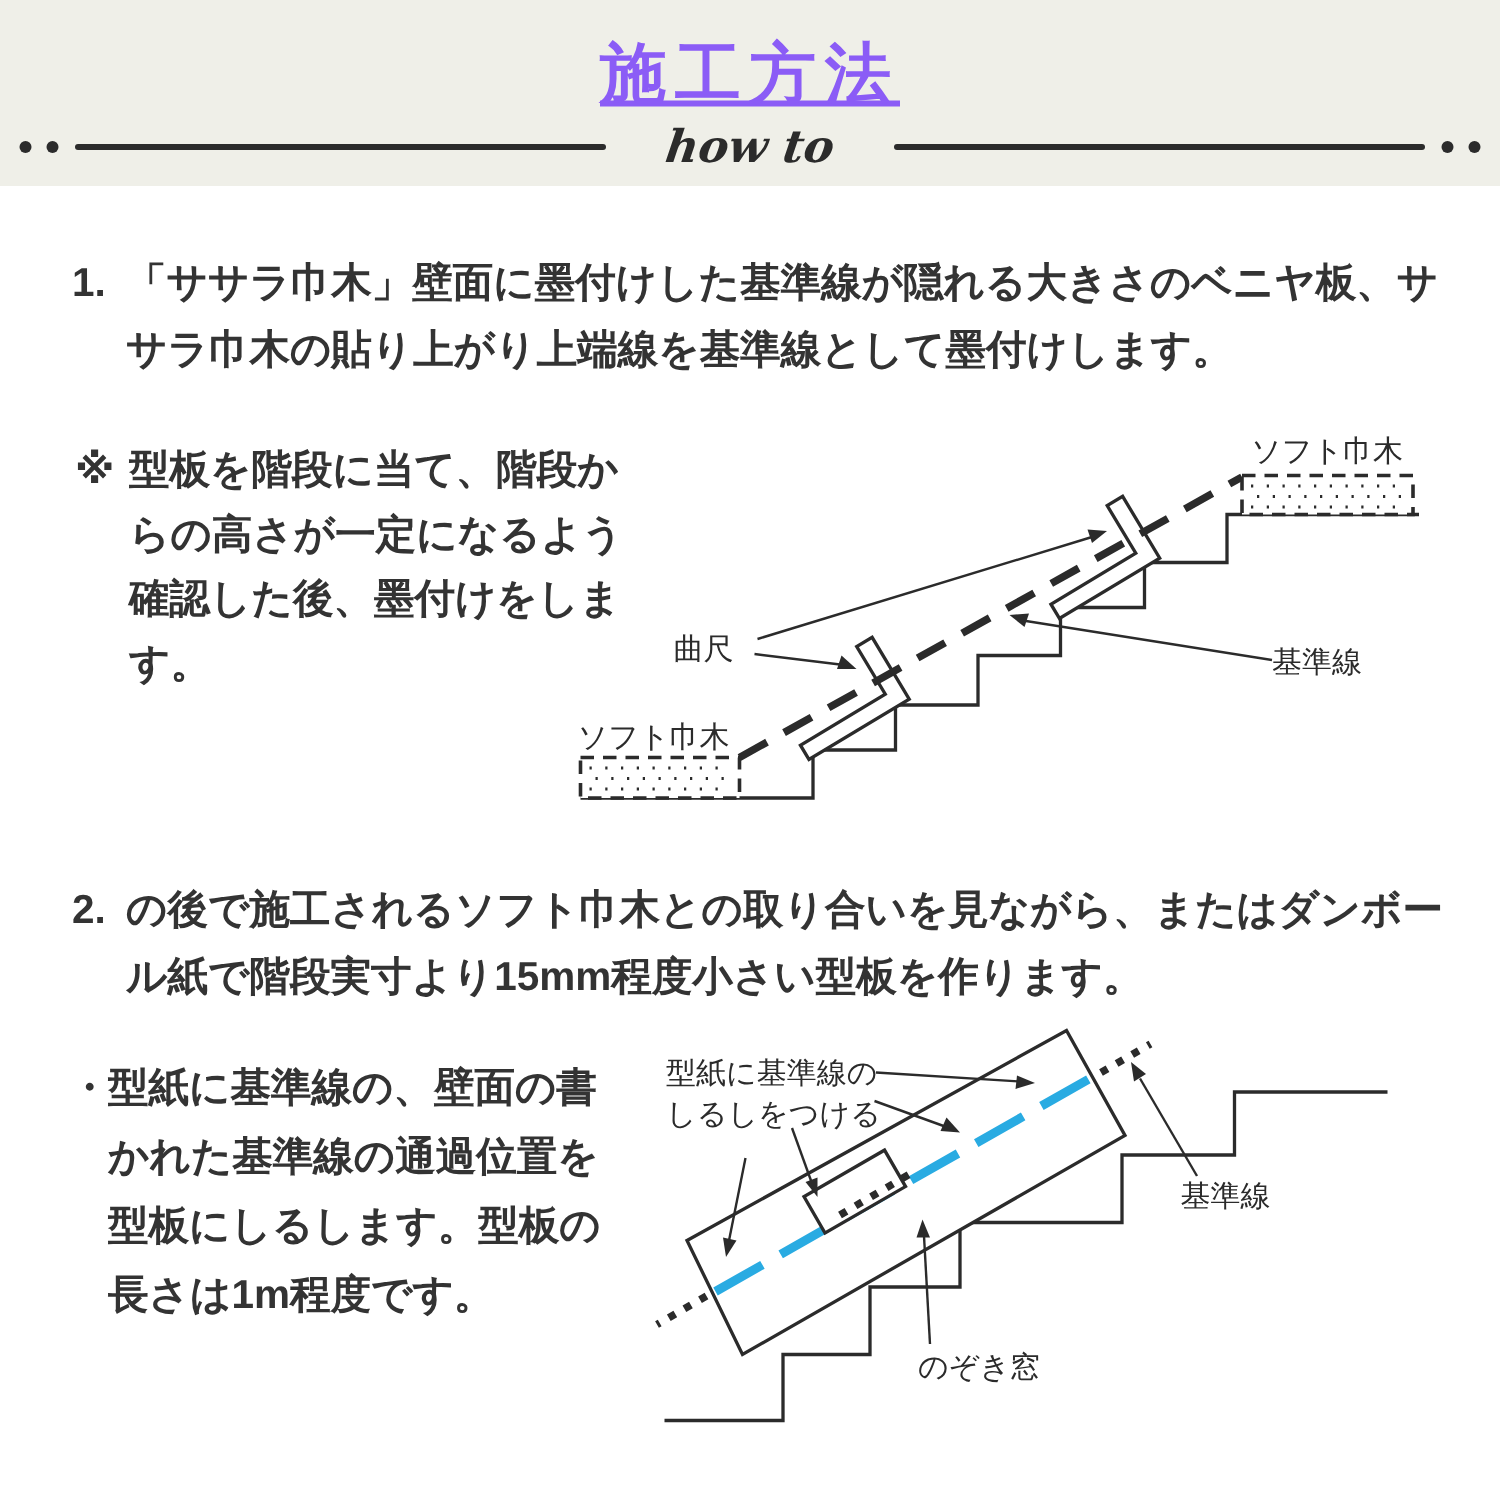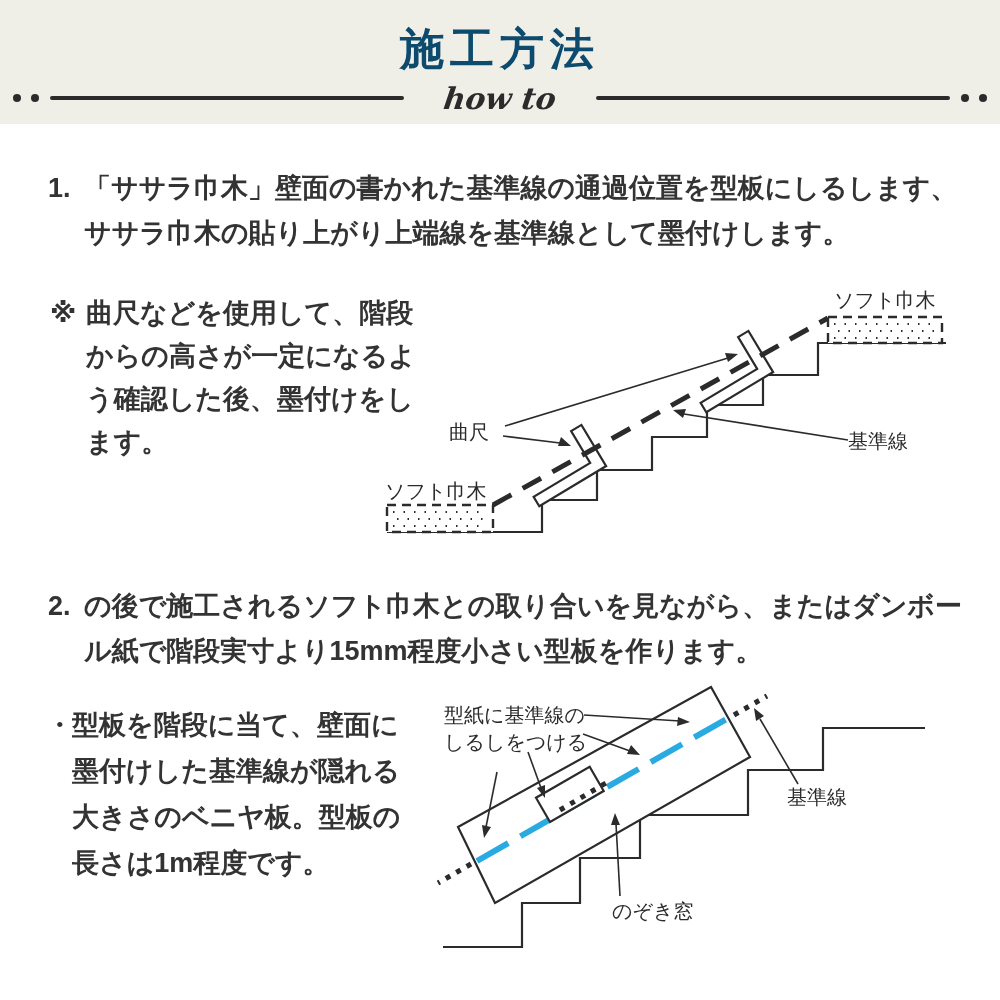--- a/index.html
+++ b/index.html
@@ -8,21 +8,21 @@
     font-family:"Liberation Sans","DejaVu Sans",sans-serif;color:#2b2b2b;
     overflow:hidden;
   }
   
   .header{
     position:absolute;left:0;top:0;width:1000px;height:124px;
     background:#efefe8;
   }
   .header-title{
     position:absolute;left:0;top:20px;width:1000px;text-align:center;
-    font-size:44px;font-weight:bold;letter-spacing:6px;color:#0c4a6e;
+    font-size:44px;font-weight:bold;letter-spacing:6px;color:#8b5cf6;text-decoration:underline;
   }
   .rule-row{
     position:absolute;left:0;top:82px;width:1000px;height:32px;
     display:flex;align-items:center;padding:0 8px;box-sizing:border-box;
   }
   .rule-dot{width:8px;height:8px;border-radius:50%;background:#2b2b2b;flex:0 0 auto;margin:0 5px;}
   .rule-line{flex:1 1 auto;height:4px;background:#2b2b2b;border-radius:2px;margin:0 6px;}
   .header-subtitle{
     flex:0 0 auto;margin:0 34px;font-family:"DejaVu Serif","Liberation Serif",serif;
     font-style:italic;font-size:30px;font-weight:bold;color:#2b2b2b;transform:skewX(-8deg);
@@ -55,26 +55,26 @@
     <span class="rule-line"></span>
     <span class="header-subtitle">how to</span>
     <span class="rule-line"></span>
     <span class="rule-dot"></span>
     <span class="rule-dot"></span>
   </div>
 </div>
 
 <div class="para p-step1">
   <span class="marker">1.</span>
-  <span class="ptext">「ササラ巾木」壁面の書かれた基準線の通過位置を型板にしるします、ササラ巾木の貼り上がり上端線を基準線として墨付けします。</span>
+  <span class="ptext">「ササラ巾木」壁面に墨付けした基準線が隠れる大きさのベニヤ板、ササラ巾木の貼り上がり上端線を基準線として墨付けします。</span>
 </div>
 
 <div class="para p-note">
   <span class="marker">※</span>
-  <span class="ptext">曲尺などを使用して、階段からの高さが一定になるよう確認した後、墨付けをします。</span>
+  <span class="ptext">型板を階段に当て、階段からの高さが一定になるよう確認した後、墨付けをします。</span>
 </div>
 
 <svg class="diagram1" viewBox="0 0 630 270">
 
   <path d="M17,252 H172 V220 H227 V190 H282 V157 H337 V125 H393 V95 H448 V63 H576" fill="none" stroke="#2b2b2b" stroke-width="2.2"></path>
 
   <g transform="translate(183,218) rotate(-31)">
     <polygon points="-16,0 -16,-11 50,-11 50,-48 62,-48 62,0" fill="#ffffff" stroke="#2b2b2b" stroke-width="2.2"></polygon>
   </g>
 
@@ -113,21 +113,21 @@
   <text x="478" y="168">基準線</text>
 </svg>
 
 <div class="para p-step2">
   <span class="marker">2.</span>
   <span class="ptext">の後で施工されるソフト巾木との取り合いを見ながら、またはダンボール紙で階段実寸より15mm程度小さい型板を作ります。</span>
 </div>
 
 <div class="para p-bullet">
   <span class="marker">・</span>
-  <span class="ptext">型板を階段に当て、壁面に墨付けした基準線が隠れる大きさのベニヤ板。型板の長さは1m程度です。</span>
+  <span class="ptext">型紙に基準線の、壁面の書かれた基準線の通過位置を型板にしるします。型板の長さは1m程度です。</span>
 </div>
 
 <svg class="diagram2" viewBox="0 0 600 330">
 
   <path d="M43,277 H122 V233 H180 V188 H240 V145 H348 V100 H423 V58 H525" fill="none" stroke="#2b2b2b" stroke-width="2.2"></path>
 
   <path d="M71,194 L38,213" stroke="#2b2b2b" stroke-width="5" stroke-dasharray="5 7" fill="none"></path>
   <path d="M334,45 L367,26" stroke="#2b2b2b" stroke-width="5" stroke-dasharray="5 7" fill="none"></path>
 
   <polygon points="58,157 311,17 350,87 95,233" fill="#ffffff" stroke="#2b2b2b" stroke-width="2.2"></polygon>

